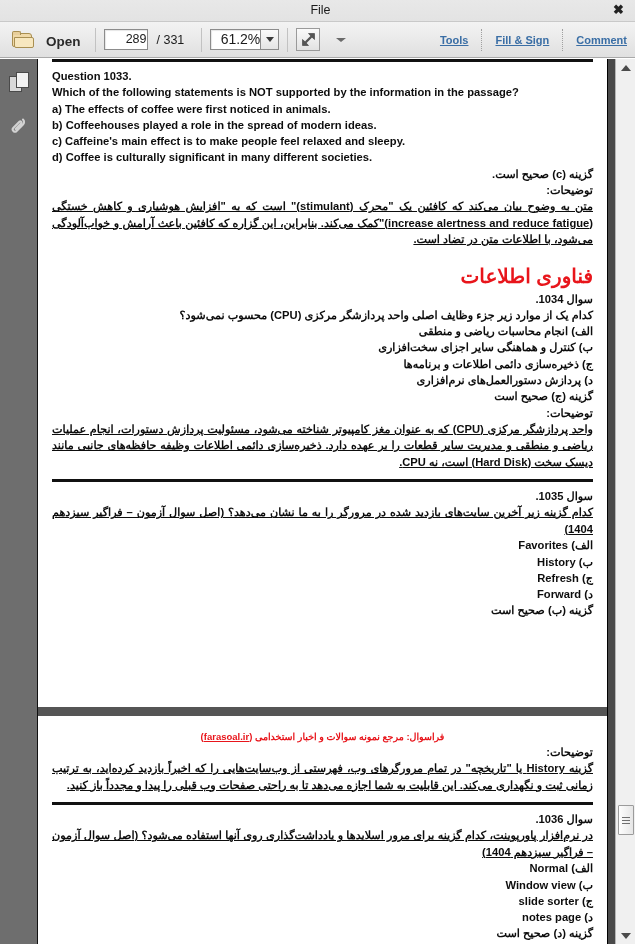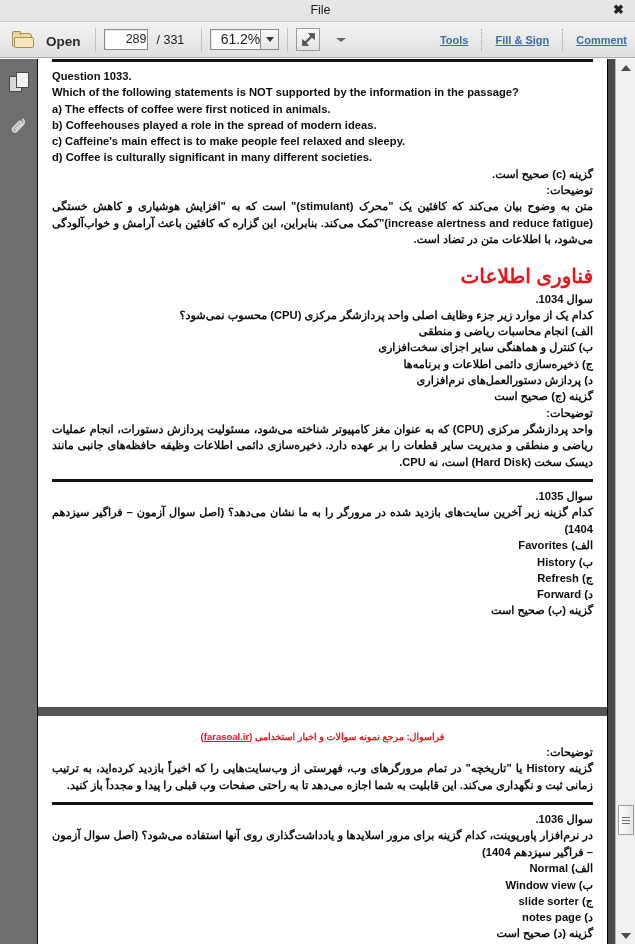--- a/index.html
+++ b/index.html
@@ -274,20 +274,21 @@
   .watermark u { text-decoration: underline; }
   .para {
     font-size: 11.2px;
     line-height: 16.4px;
     color: #0d0d0d;
     font-weight: bold;
     padding: 0 14px;
     direction: rtl;
     text-align: justify;
     text-align-last: right;
+    text-decoration: underline;
   }
   .spacer-md { height: 13px; }
 
   
   #scrollbar {
     width: 20px;
     background: #f0f0f0;
     border-left: 1px solid #b6b6b6;
     position: relative;
     flex: 0 0 auto;

